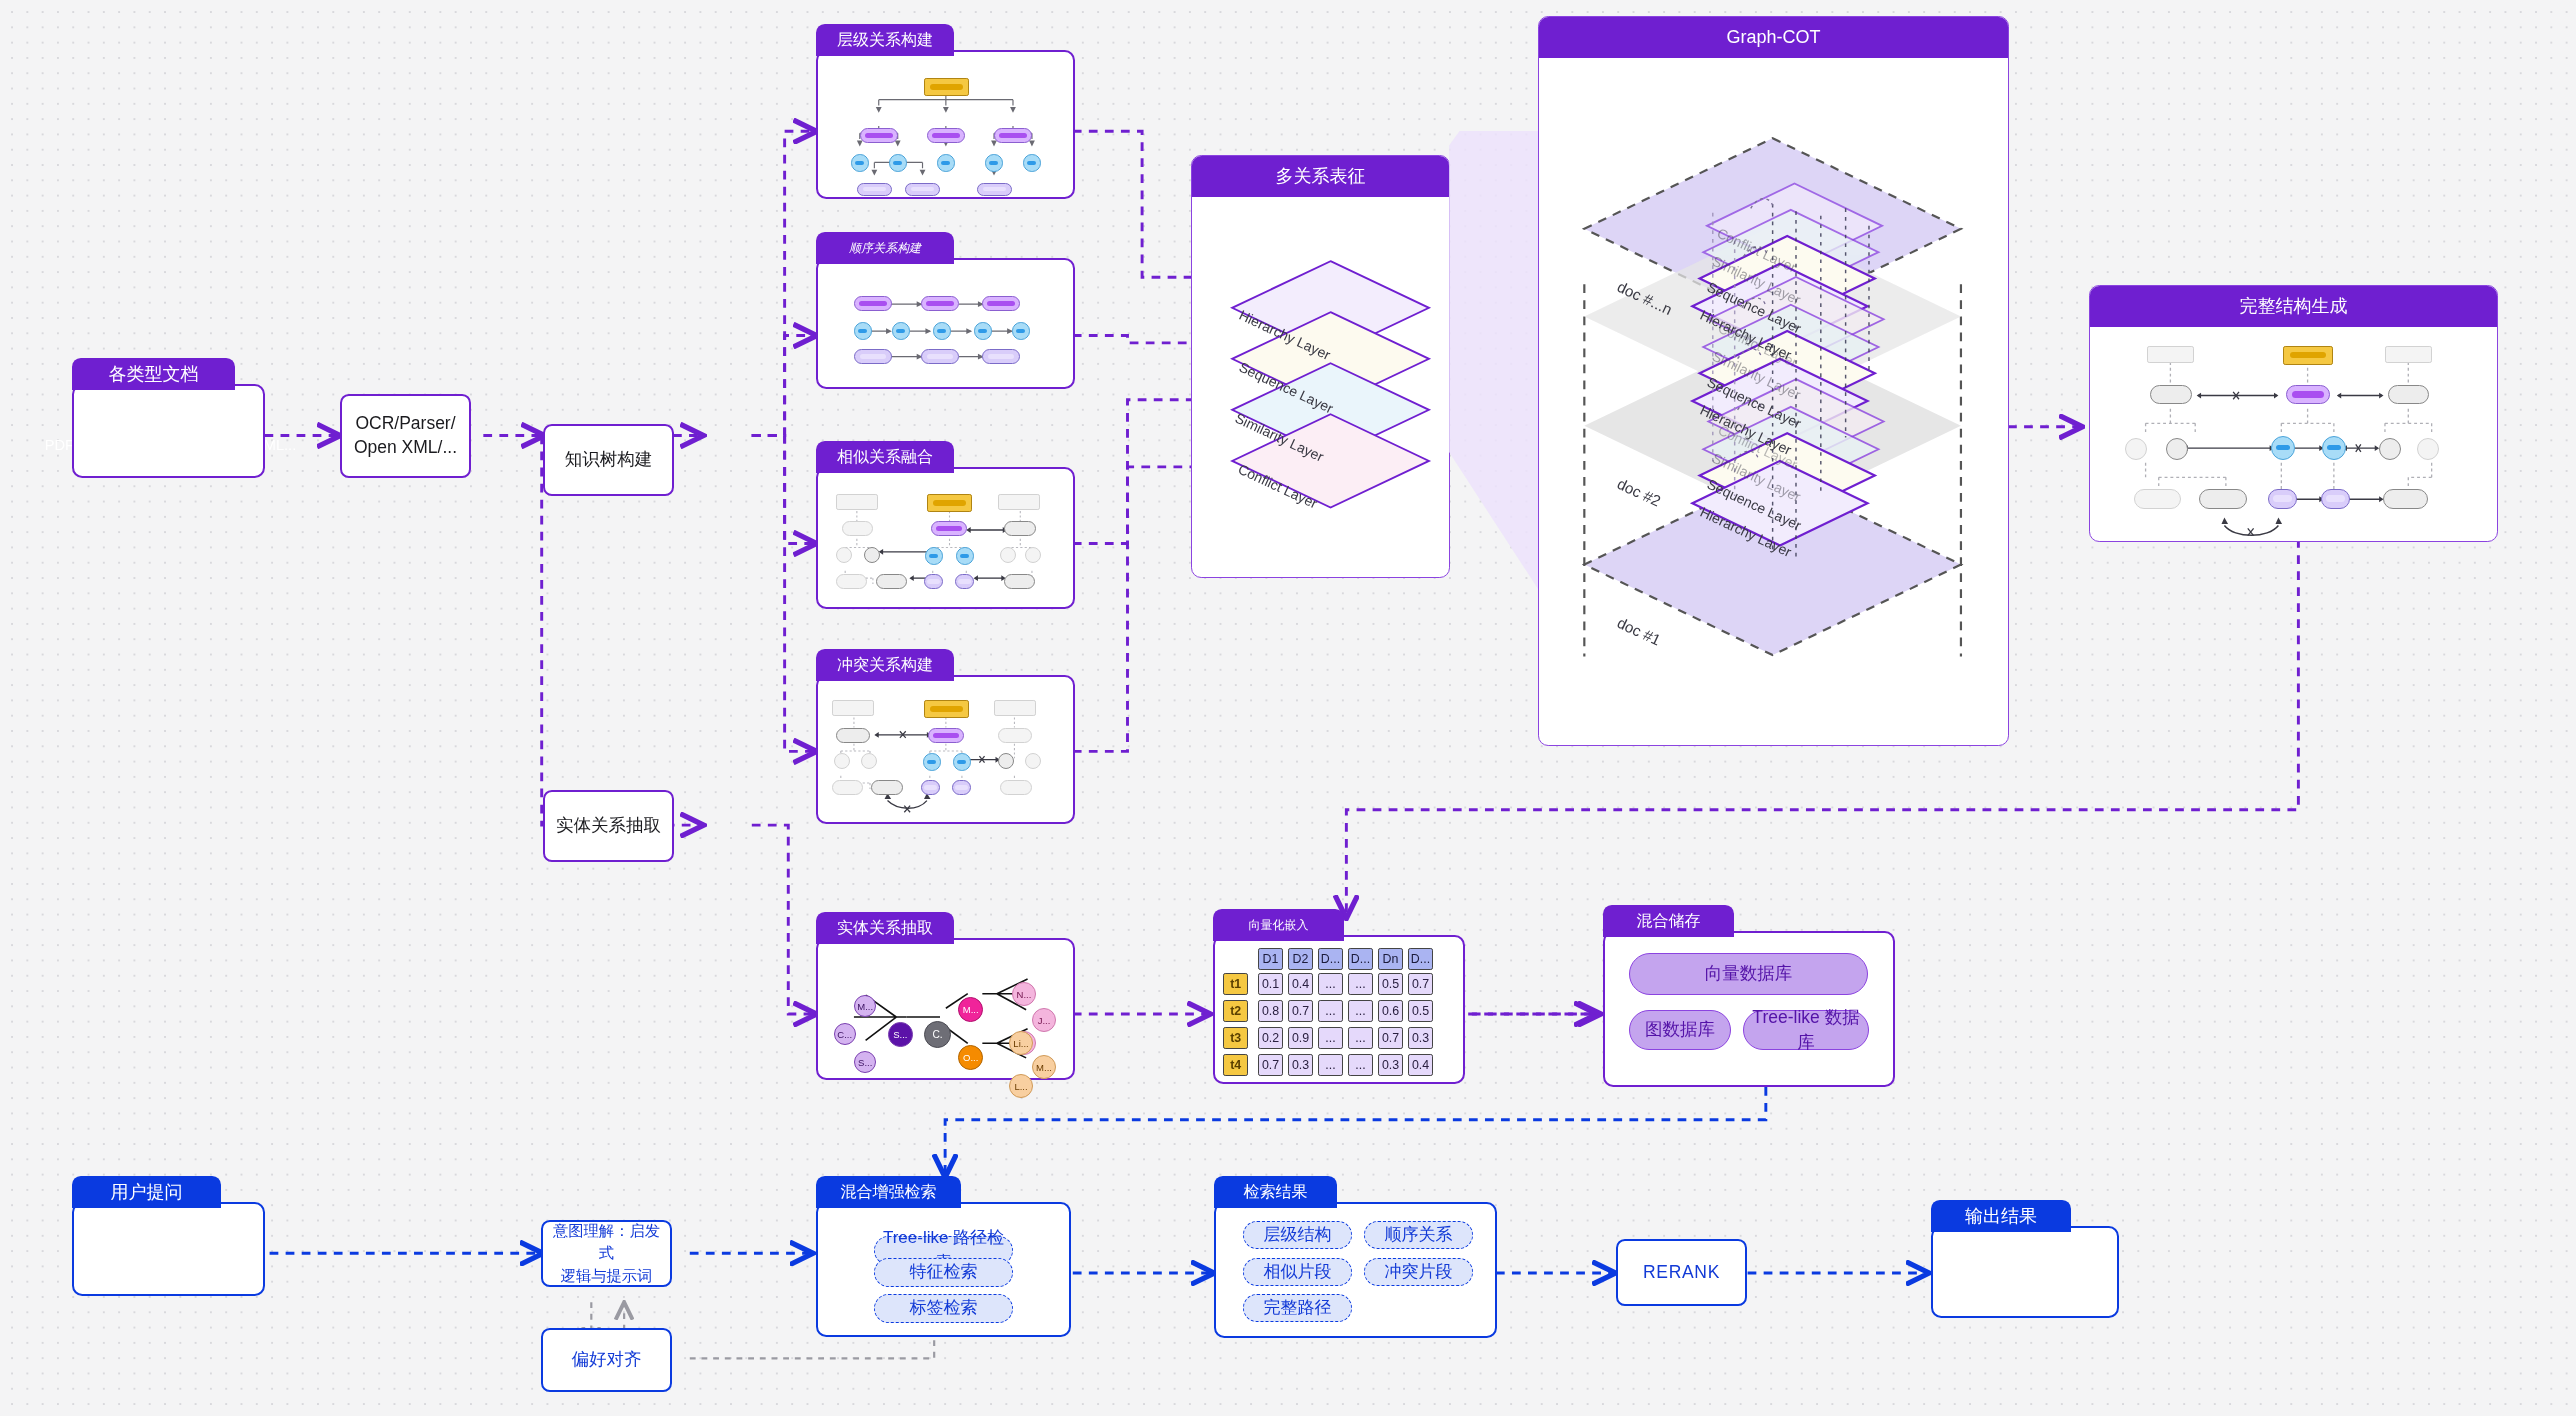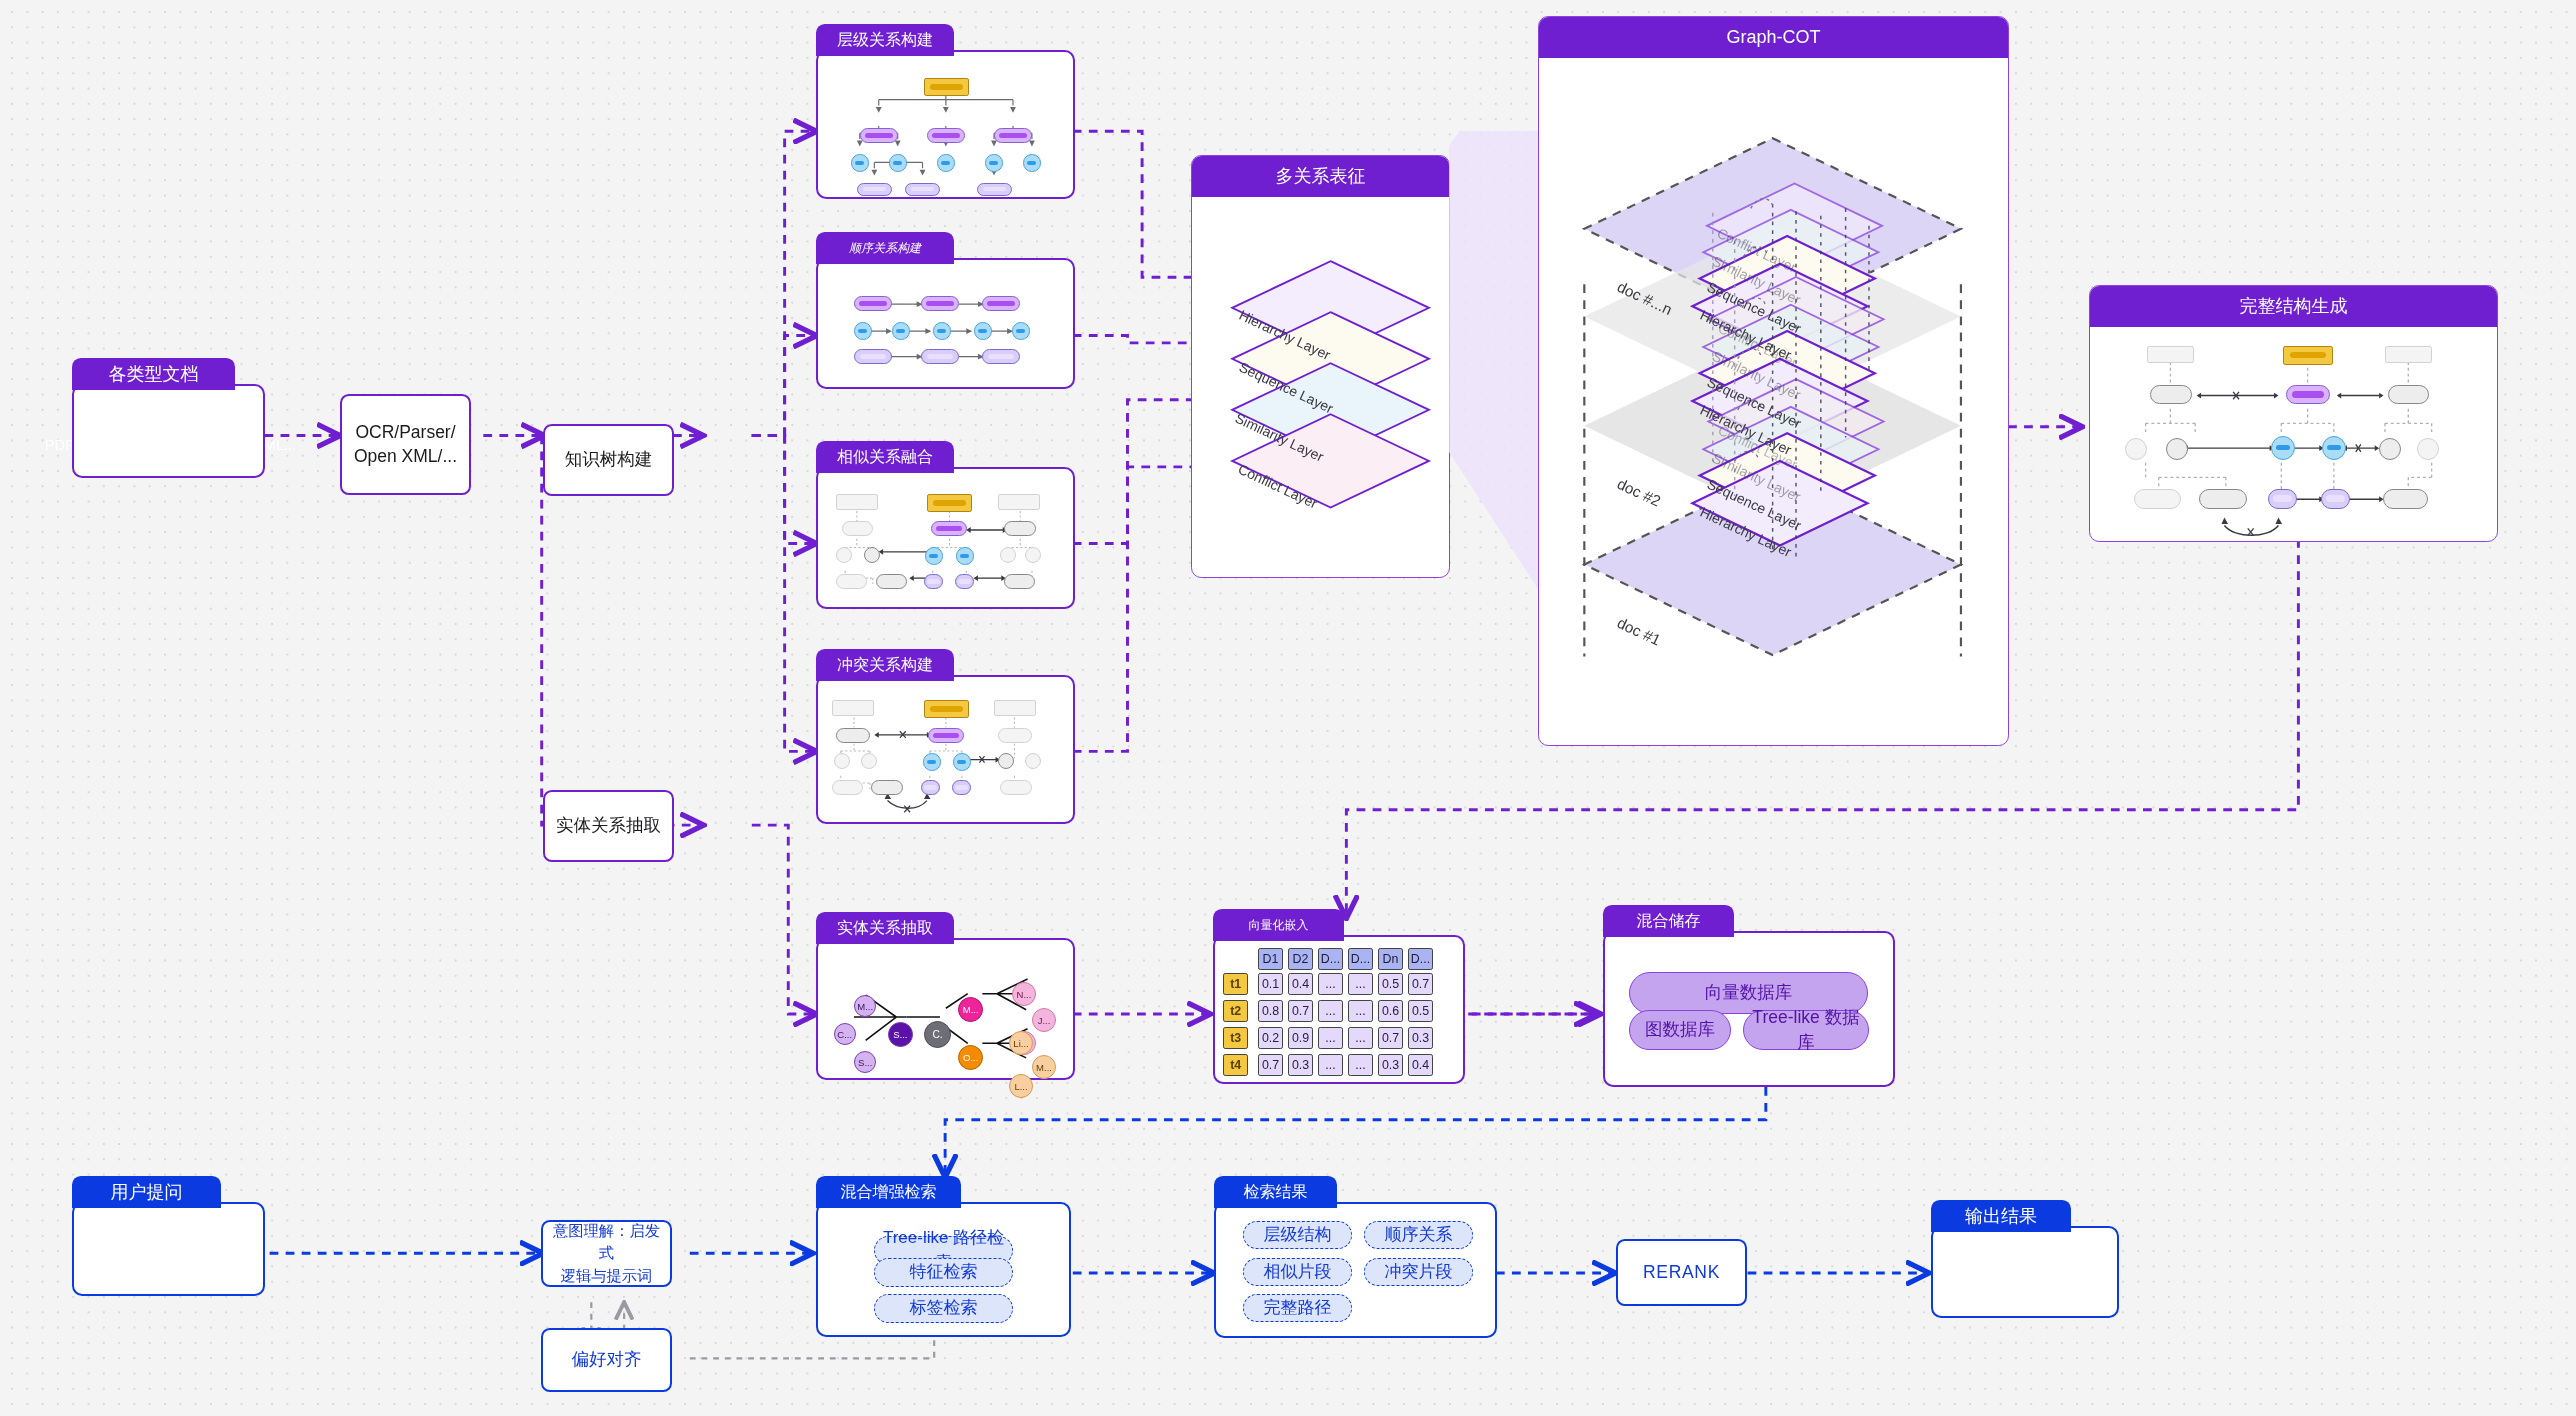--- a/index.html
+++ b/index.html
@@ -148,21 +148,21 @@
       <path d="M945,1862 L1280,1862 L1280,1795"></path>
     </g>
   </svg>
 
   <div class="card purple" style="left:72px;top:358px;width:193px;height:120px;">
     <div class="cap" style="width:131px;">各类型文档</div>
     <div class="body"></div>
     <div class="inner-chip chip-purple" style="left:42px;top:61px;width:113px;height:53px;white-space:pre-line;font-size:14.6px;">PDF/WORD/EXCEL/PPT/IMG/HTML...</div>
   </div>
 
-  <div class="pbox" style="left:340px;top:394px;width:131px;height:101px;white-space:pre-line;">OCR/Parser/
+  <div class="pbox" style="left:340px;top:394px;width:131px;height:84px;white-space:pre-line;">OCR/Parser/
 Open XML/...</div>
 
   <div class="pbox" style="left:543px;top:400px;width:131px;height:72px;margin-top:24px;">知识树构建</div>
 
   <div class="pbox" style="left:543px;top:790px;width:131px;height:72px;">实体关系抽取</div>
 
   <div class="card purple" style="left:816px;top:24px;width:259px;height:175px;">
     <div class="cap" style="width:106px;font-size:16px;">层级关系构建</div>
     <div class="body"></div>
     <svg style="position:absolute;left:0;top:26px;width:259px;height:149px;z-index:4;" viewBox="0 0 355 204" width="259" height="149">
@@ -657,21 +657,21 @@
         <div class="mcell mval" style="left: 105px; top: 119px; width: 25px; height: 22px;">...</div>
         <div class="mcell mval" style="left: 135px; top: 119px; width: 25px; height: 22px;">...</div>
         <div class="mcell mval" style="left: 165px; top: 119px; width: 25px; height: 22px;">0.3</div>
         <div class="mcell mval" style="left: 195px; top: 119px; width: 25px; height: 22px;">0.4</div>
       </div>
   </div>
 
   <div class="card purple" style="left:1603px;top:905px;width:292px;height:182px;">
     <div class="cap" style="width:99px;font-size:16px;">混合储存</div>
     <div class="body"></div>
-    <div class="inner-chip store-pill" style="left:26px;top:48px;width:239px;height:42px;z-index:5;margin-top:19px;">向量数据库</div>
+    <div class="inner-chip store-pill" style="left:26px;top:48px;width:239px;height:42px;z-index:5;">向量数据库</div>
     <div class="inner-chip store-pill" style="left:26px;top:105px;width:102px;height:40px;z-index:5;">图数据库</div>
     <div class="inner-chip store-pill" style="left:140px;top:105px;width:126px;height:40px;z-index:5;">Tree-like 数据库</div>
   </div>
 
   <div class="card blue" style="left:72px;top:1176px;width:193px;height:120px;">
     <div class="cap" style="width:117px;">用户提问</div>
     <div class="body"></div>
     <div class="inner-chip chip-blue" style="left:39px;top:61px;width:118px;height:51px;white-space:pre-line;font-size:14.6px;">信息查询/图表查找/
 个人知识查询</div>
   </div>

